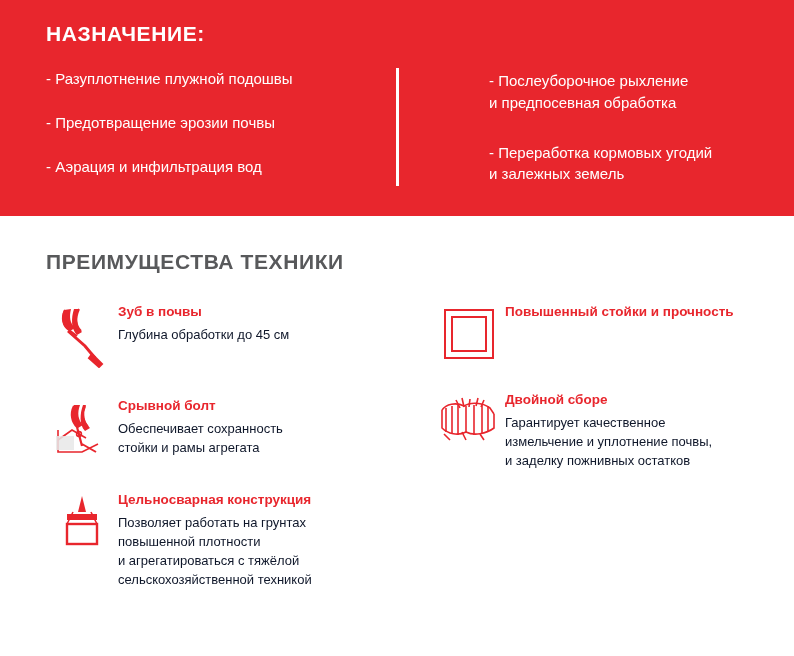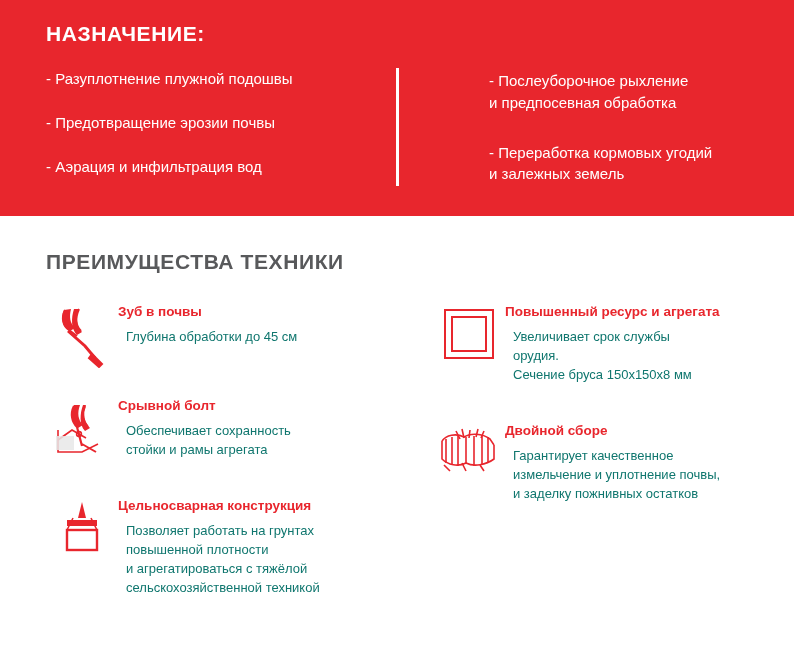--- a/index.html
+++ b/index.html
@@ -98,24 +98,24 @@
     flex: 1;
   }
   .adv-head {
     color: #e8262d;
     font-weight: bold;
     font-size: 13.5px;
     margin: 0 0 6px 0;
     line-height: 1.2;
   }
   .adv-desc {
-    color: #0f766e;
+    color: #0f172a;
     font-size: 13px;
     line-height: 1.45;
-    margin: 8px;
+    margin: 0;
   }
   svg { display: block; }
 </style>
 </head>
 <body>
 
 <section class="banner">
   <h1 class="banner-title">НАЗНАЧЕНИЕ:</h1>
   <div class="banner-cols">
     <div class="banner-col left">
@@ -200,22 +200,21 @@
     <div class="adv-col right-col">
 
       <div class="adv-item">
         <div class="adv-icon">
           <svg width="56" height="56" viewBox="0 0 56 56">
             <rect x="4" y="4" width="48" height="48" fill="none" stroke="#e8262d" stroke-width="2"></rect>
             <rect x="11" y="11" width="34" height="34" fill="none" stroke="#e8262d" stroke-width="2"></rect>
           </svg>
         </div>
         <div class="adv-text">
-          <p class="adv-head">Повышенный ресурс и агрегата</p>
-          <p class="adv-desc">Увеличивает срок службы<br>орудия.<br>Сечение бруса 150х150х8 мм</p>
+          <p class="adv-head">Повышенный стойки и прочность</p>
         </div>
       </div>
 
       <div class="adv-item">
         <div class="adv-icon">
           <svg width="66" height="56" viewBox="0 0 66 56">
             <g fill="none" stroke="#e8262d" stroke-width="1.6">
               <path d="M6 16 C10 10 20 8 28 12 C34 8 46 8 54 14 L58 20"></path>
               <path d="M6 16 L6 34 C12 40 22 42 30 38 C38 42 50 40 58 34 L58 20"></path>
               <path d="M10 14 L10 38 M16 12 L16 40 M22 11 L22 41 M30 12 L30 38 M38 11 L38 41 M46 10 L46 40 M52 12 L52 38"></path>

